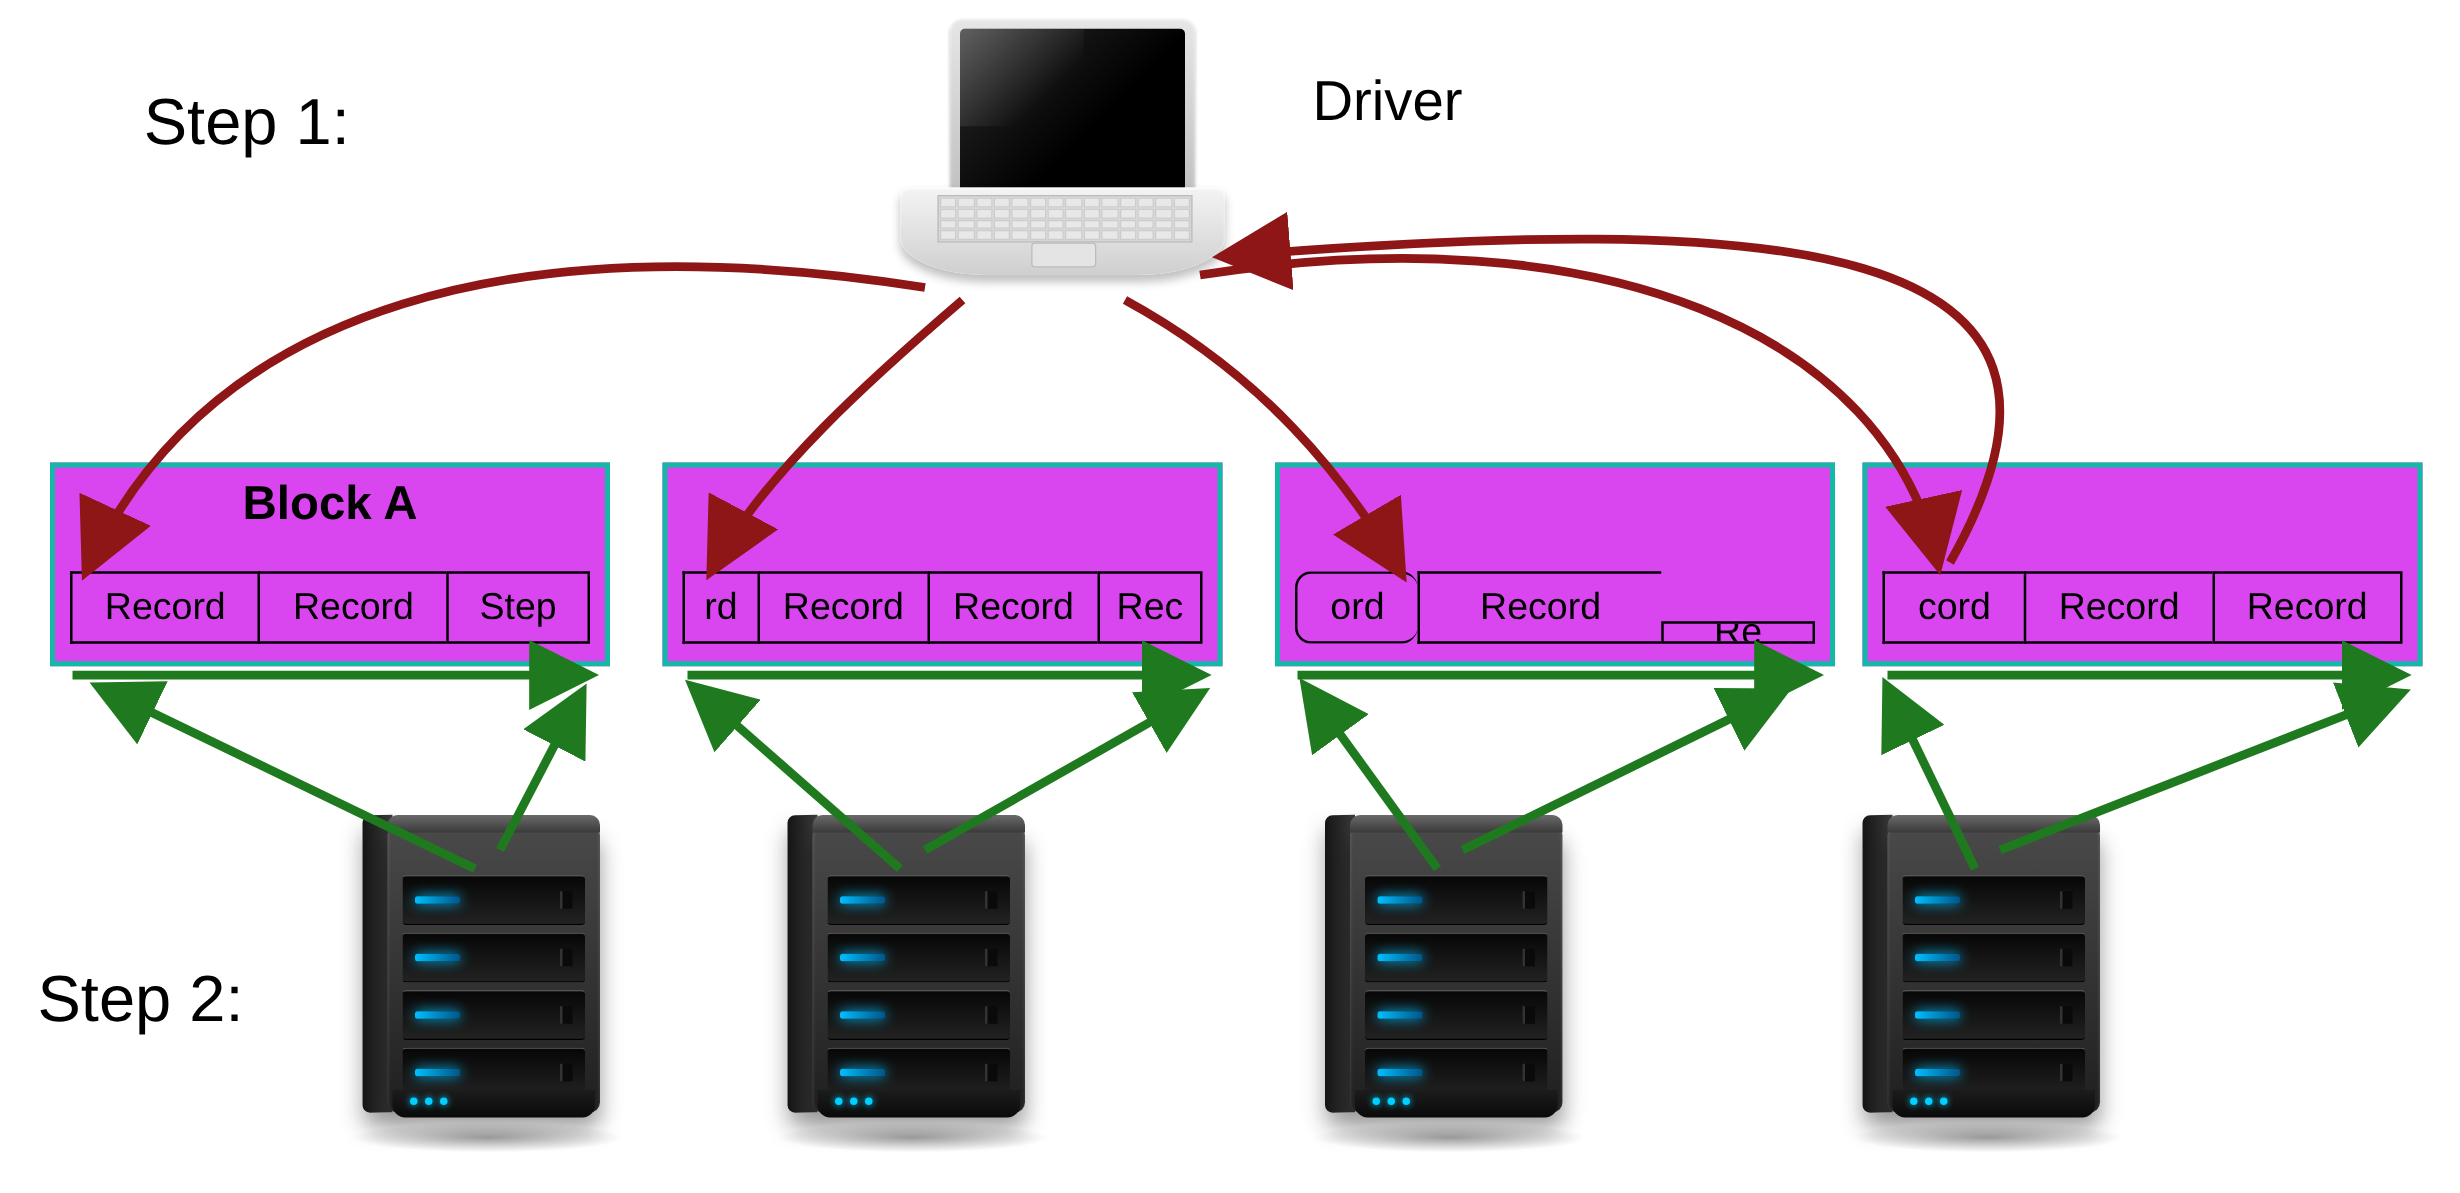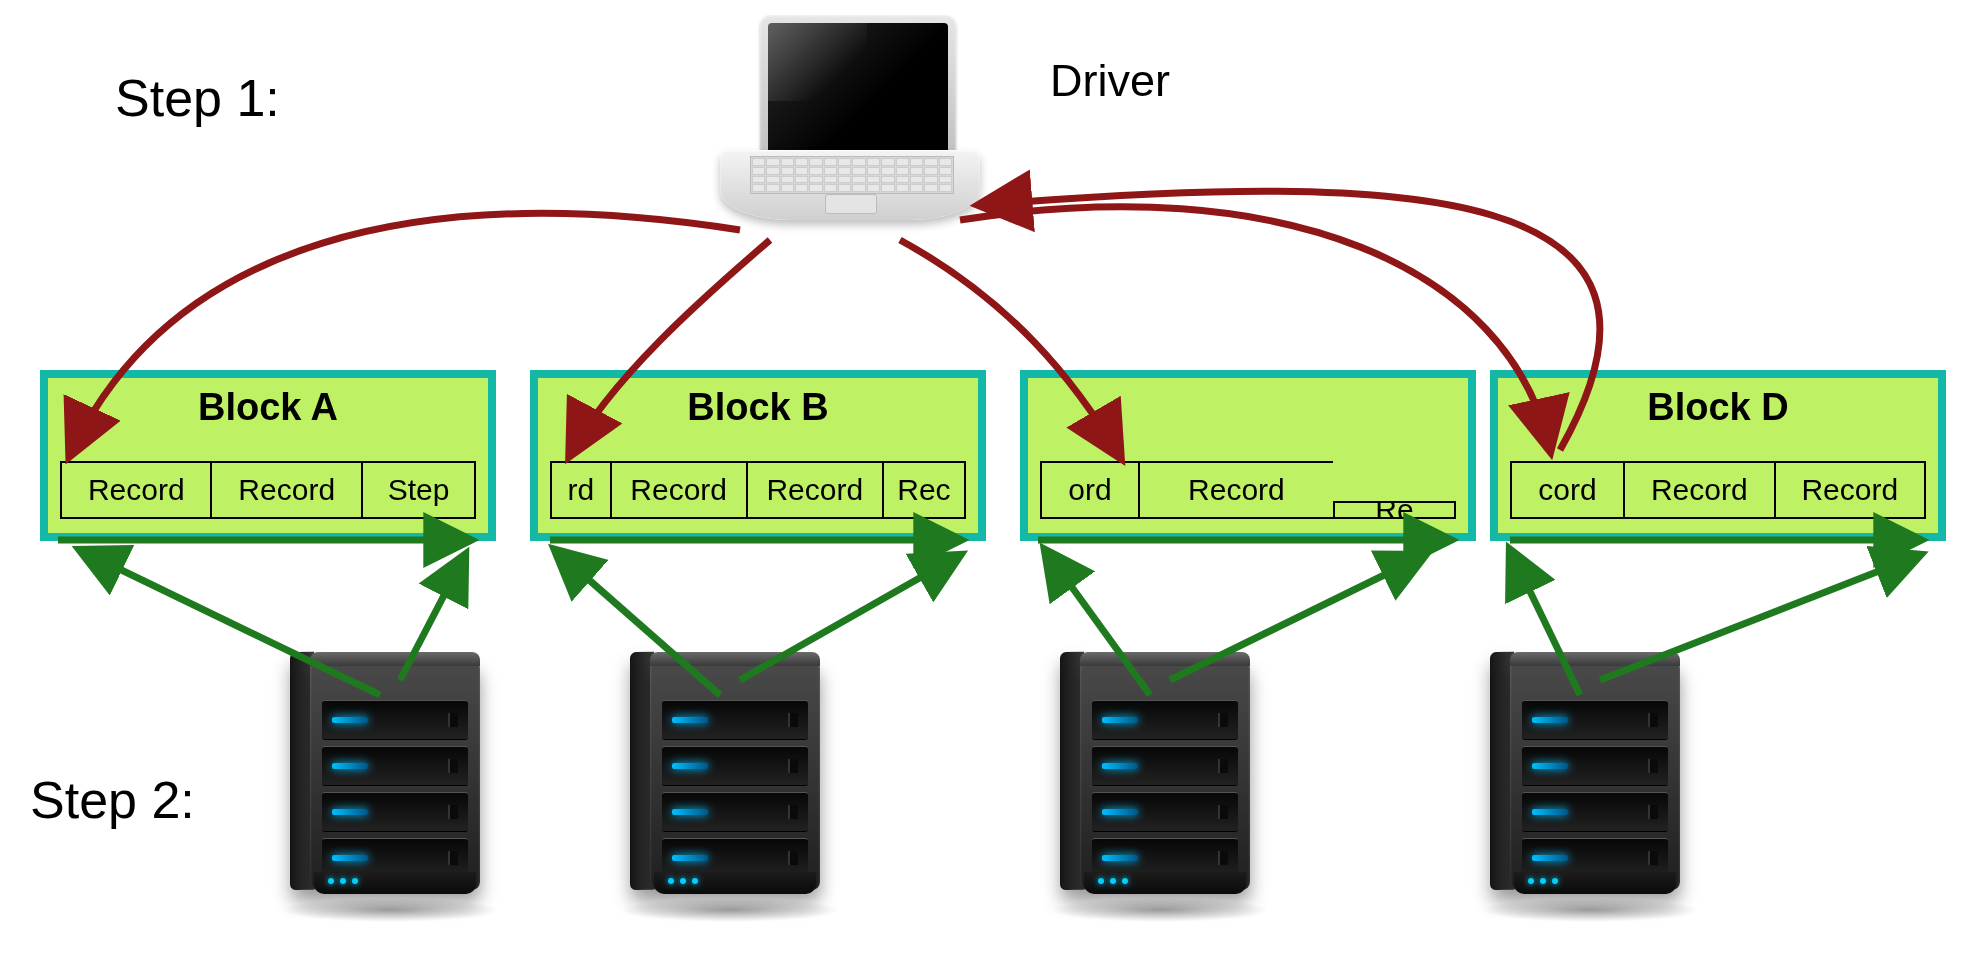--- a/index.html
+++ b/index.html
@@ -66,22 +66,22 @@
   .trackpad {
     position:absolute; left:105px; top:44px; width:50px; height:18px;
     background:#e4e4e4; border:1px solid #bbb; border-radius:3px;
   }
 
   
   .block {
     position: absolute;
     width: 440px;
     height: 155px;
-    border: 8px solid #14b8a6;
-    background: #bef264;
+    border: 4px solid #14b8a6;
+    background: #d946ef;
   }
   .block-title {
     text-align: center;
     font-weight: bold;
     font-size: 38px;
     margin-top: 8px;
   }
   .records-row {
     position: absolute;
     left: 12px; right: 12px; bottom: 14px;
@@ -239,37 +239,35 @@
 
 <div class="block" style="left: 40px; top: 370px;">
   <div class="block-title">Block A</div>
   <div class="records-row">
       <div class="record" style="width: 150px;">Record</div>
       <div class="record" style="width: 150px;">Record</div>
       <div class="record" style="width: 110px;">Step</div>
     </div>
 </div>
 <div class="block" style="left: 530px; top: 370px;">
-  <div class="block-title">Block B</div>
   <div class="records-row">
       <div class="record" style="width: 55px;">rd</div>
       <div class="record" style="width: 140px;">Record</div>
       <div class="record" style="width: 140px;">Record</div>
       <div class="record" style="width: 80px; text-align: center;">Rec</div>
     </div>
 </div>
 <div class="block" style="left: 1020px; top: 370px;">
   <div class="records-row">
-      <div class="record" style="width: 95px;">ord</div>
+      <div class="record" style="width: 95px; border-radius: 13px;">ord</div>
       <div class="record" style="width: 200px;">Record</div>
       <div class="record" style="width: 120px; margin-top: 40px;">Re</div>
     </div>
 </div>
 <div class="block" style="left: 1490px; top: 370px;">
-  <div class="block-title">Block D</div>
   <div class="records-row">
       <div class="record" style="width: 110px;">cord</div>
       <div class="record" style="width: 150px;">Record</div>
       <div class="record" style="width: 150px;">Record</div>
     </div>
 </div>
 
 <div class="server" style="left: 280px; top: 650px;">
     <div class="server-shadow"></div>
     <div class="tower-side"></div>

